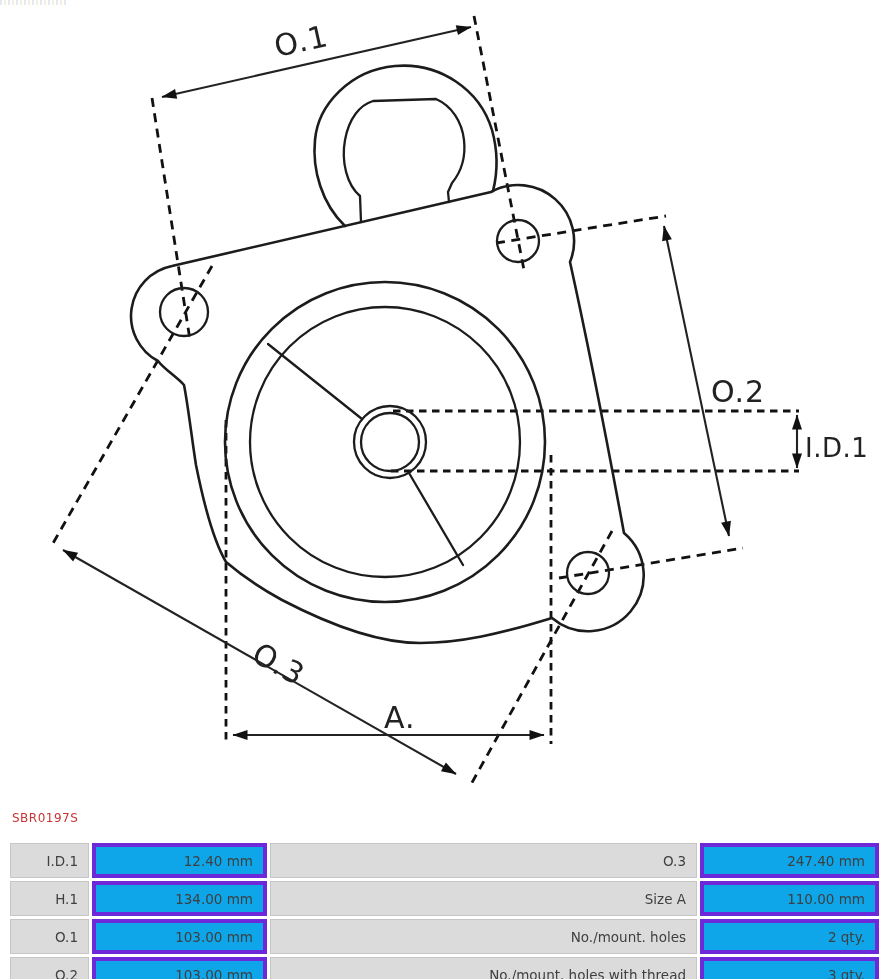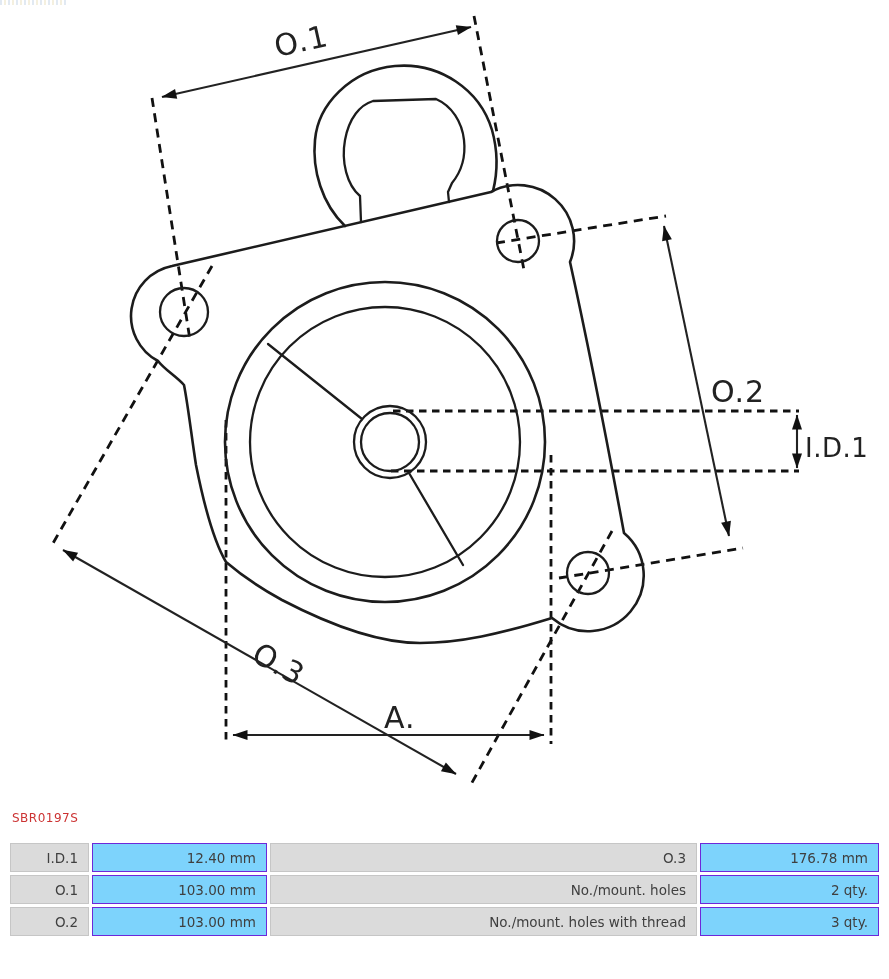--- a/index.html
+++ b/index.html
@@ -16,21 +16,21 @@
   .dimlabel{fill:#222;font-family:"DejaVu Sans","Liberation Sans",sans-serif;
         font-size:30px;letter-spacing:1px;}
   .dimlabel.small{font-size:26px;letter-spacing:0.5px;}
   .part-code{position:absolute;left:12px;top:804px;font-size:12px;line-height:28px;
         color:#cc3333;letter-spacing:0.5px;}
   table.specs{position:absolute;left:7px;top:840px;width:875px;border-collapse:separate;
         border-spacing:3px;table-layout:fixed;}
   table.specs td{height:27px;padding:0 10px 0 0;text-align:right;vertical-align:middle;
         font-size:13.5px;color:#3f3f3f;overflow:hidden;white-space:nowrap;}
   td.lab{background:#dbdbdb;border:1px solid #c6c6c6;}
-  td.val{background:#7dd3fc;border:1px solid #6d28d9;}
+  td.val{background:#0ea5e9;border:4px solid #6d28d9;}
 </style>
 </head>
 <body>
 
 <div class="page">
 
   <div class="watermark"></div>
 
   <svg class="drawing" width="889" height="800" viewBox="0 0 889 800">
     <defs>
@@ -106,21 +106,27 @@
       <col style="width:79px">
         <col style="width:175px">
         <col style="width:427px">
         <col style="width:179px">
     </colgroup>
     <tbody>
       <tr>
         <td class="lab">I.D.1</td>
         <td class="val">12.40 mm</td>
         <td class="lab">O.3</td>
-        <td class="val">176.78 mm</td>
+        <td class="val">247.40 mm</td>
+      </tr>
+      <tr>
+        <td class="lab">H.1</td>
+        <td class="val">134.00 mm</td>
+        <td class="lab">Size A</td>
+        <td class="val">110.00 mm</td>
       </tr>
       <tr>
         <td class="lab">O.1</td>
         <td class="val">103.00 mm</td>
         <td class="lab">No./mount. holes</td>
         <td class="val">2 qty.</td>
       </tr>
       <tr>
         <td class="lab">O.2</td>
         <td class="val">103.00 mm</td>

